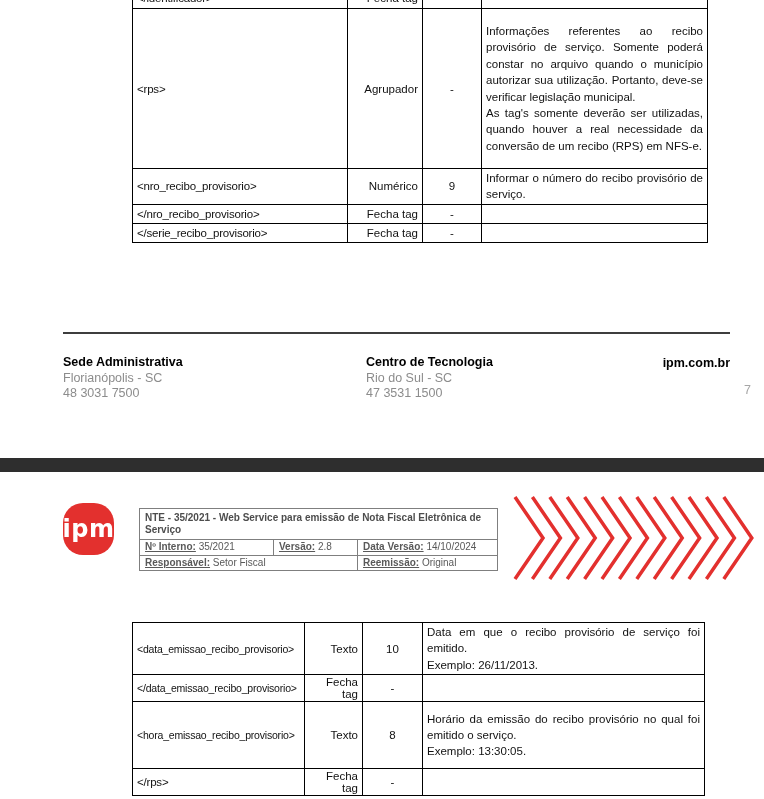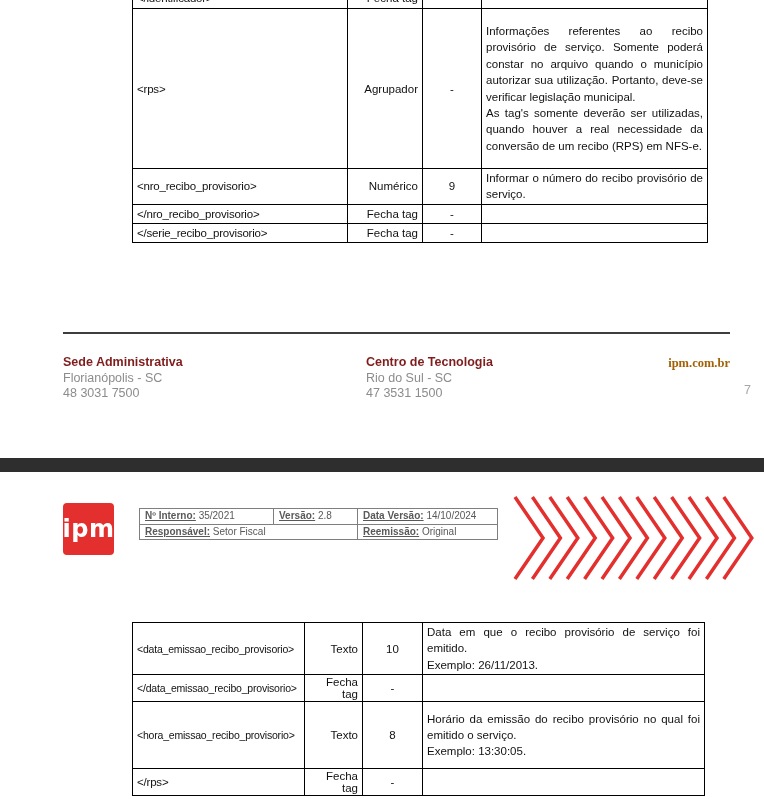--- a/index.html
+++ b/index.html
@@ -29,31 +29,31 @@
     vertical-align:top;
     text-align:justify;
     white-space:pre-line;
     font-size:12px;
     line-height:16.4px;
     padding:1px 5px 1px 6px;
   }
   
   .footer-rule{position:absolute;left:63px;top:332px;width:667px;height:2px;background:#3d3d3d;}
   .footer-col{position:absolute;top:355px;font-size:12.5px;line-height:15.5px;color:#8c8c8c;}
-  .footer-col .f-title{font-weight:bold;color:#7f1d1d;}
+  .footer-col .f-title{font-weight:bold;color:#000000;}
   .footer-col.office-1{left:63px;}
   .footer-col.office-2{left:366px;}
-  .footer-site{position:absolute;top:356px;right:34px;font-size:12.5px;font-weight:bold;color:#a16207;font-family:Liberation Serif, serif;}
+  .footer-site{position:absolute;top:356px;right:34px;font-size:12.5px;font-weight:bold;color:#000000;}
   .page-number{position:absolute;top:383px;right:13px;font-size:12.5px;color:#a6a6a6;}
   
   .separator-bar{position:absolute;left:0;top:458px;width:764px;height:14px;background:#2e2e2e;}
   
   .ipm-logo{
     position:absolute;left:63px;top:503px;width:51px;height:52px;
-    background:#e3302e;border-radius:4px;
+    background:#e3302e;border-radius:20px;
     display:flex;align-items:center;justify-content:center;
     color:#fff;font-weight:bold;font-size:24px;letter-spacing:0.5px;
     font-family:"DejaVu Sans",sans-serif;
   }
   .header-table{
     position:absolute;left:139px;top:508px;width:358px;
     border-collapse:collapse;table-layout:fixed;
     color:#595959;
   }
   .header-table td{
@@ -142,20 +142,23 @@
   <span>ipm</span>
 </div>
 
 <table class="header-table">
   <colgroup>
       <col style="width:134px">
       <col style="width:84px">
       <col style="width:140px">
     </colgroup>
   <tbody>
+      <tr>
+    <td class="h-title" colspan="3">NTE - 35/2021 - Web Service para emissão de Nota Fiscal Eletrônica de Serviço</td>
+  </tr>
   <tr style="height:14px">
     <td><b>Nº Interno:</b> <span>35/2021</span></td>
     <td><b>Versão:</b> <span>2.8</span></td>
     <td><b>Data Versão:</b> <span>14/10/2024</span></td>
   </tr>
   <tr style="height:14px">
     <td colspan="2"><b>Responsável:</b> <span>Setor Fiscal</span></td>
     <td><b>Reemissão:</b> <span>Original</span></td>
   </tr>
 </tbody>

